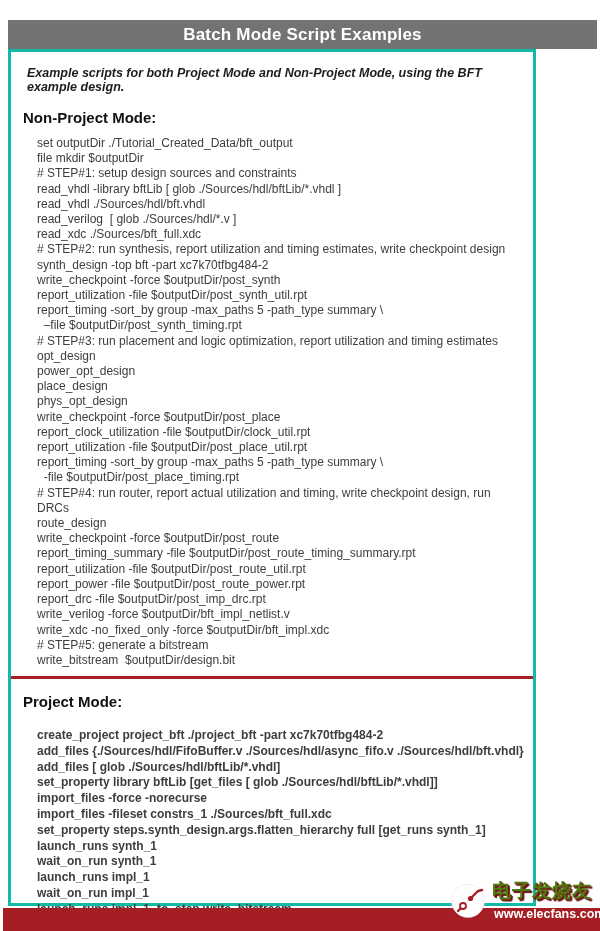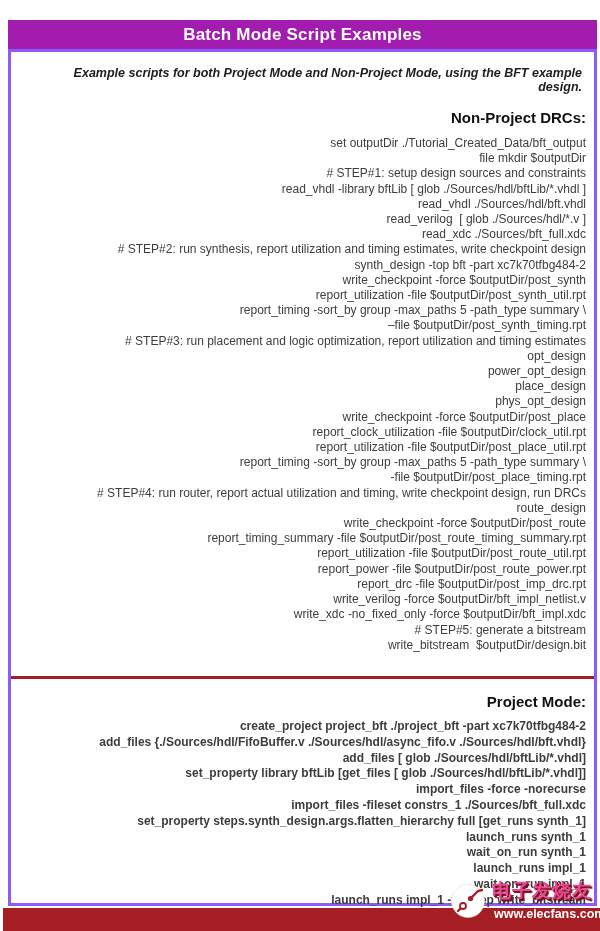--- a/index.html
+++ b/index.html
@@ -7,55 +7,54 @@
   body {
     position: relative;
     background: #ffffff;
     font-family: "Liberation Sans", sans-serif;
     overflow: hidden;
   }
   .header-bar {
     position: absolute;
     left: 8px; top: 20px;
     width: 589px; height: 29px;
-    background: #a21caf;
+    background: #737373;
     text-align: center;
   }
   .header-bar .title {
     color: #ffffff;
     font-size: 17px;
     font-weight: bold;
     line-height: 29px;
     letter-spacing: 0.2px;
   }
   .content-box {
     position: absolute;
     left: 8px; top: 49px;
-    width: 589px; height: 857px;
-    border: 3px solid #8b5cf6;
+    width: 528px; height: 857px;
+    border: 3px solid #14b8a6;
     background: #ffffff;
-    text-align: right;
   }
   .section { padding: 0 8px 0 10px; }
   .section-nonproject { height: 610px; }
   .section-project { height: 238px; }
   .intro {
     font-style: italic;
     font-weight: bold;
     font-size: 12.5px;
     color: #1d1d1d;
     margin: 14px 4px 0 6px;
   }
   h2.section-heading {
     font-size: 15px;
     font-weight: bold;
     color: #111111;
     margin: 15px 0 10px 2px;
   }
-  .section-project h2.section-heading { margin-top: 14px; margin-bottom: 9px; }
+  .section-project h2.section-heading { margin-top: 14px; margin-bottom: 18px; }
   .script-lines {
     font-size: 12px;
     color: #3d3d3d;
     white-space: pre-wrap;
     margin-left: 16px;
   }
   .section-nonproject .script-lines .script-line { line-height: 15.2px; }
   .section-project .script-lines .script-line { line-height: 15.8px; font-weight: bold; }
   .section-divider {
     height: 3px;
@@ -71,21 +70,21 @@
   .wm-circle {
     position: absolute;
     left: 451px; top: 884px;
     width: 34px; height: 34px;
   }
   .wm-brand {
     position: absolute;
     left: 492px; top: 878px;
     font-size: 19px;
     font-weight: bold;
-    color: #ec4899;
+    color: #4d7c0f;
     letter-spacing: 1px;
     text-shadow: 1px 1px 0 #7d1418, 2px 2px 1px #5e0f12;
     white-space: nowrap;
   }
   .wm-url {
     position: absolute;
     left: 494px; top: 907px;
     font-size: 12.5px;
     font-weight: bold;
     color: #ffffff;
@@ -95,21 +94,21 @@
 </head>
 <body>
 
 <div class="header-bar">
   <span class="title">Batch Mode Script Examples</span>
 </div>
 
 <div class="content-box">
   <div class="section section-nonproject">
     <p class="intro">Example scripts for both Project Mode and Non-Project Mode, using the BFT example design.</p>
-    <h2 class="section-heading">Non-Project DRCs:</h2>
+    <h2 class="section-heading">Non-Project Mode:</h2>
     <div class="script-lines"><div class="script-line">set outputDir ./Tutorial_Created_Data/bft_output</div><div class="script-line">file mkdir $outputDir</div><div class="script-line"># STEP#1: setup design sources and constraints</div><div class="script-line">read_vhdl -library bftLib [ glob ./Sources/hdl/bftLib/*.vhdl ]</div><div class="script-line">read_vhdl ./Sources/hdl/bft.vhdl</div><div class="script-line">read_verilog  [ glob ./Sources/hdl/*.v ]</div><div class="script-line">read_xdc ./Sources/bft_full.xdc</div><div class="script-line"># STEP#2: run synthesis, report utilization and timing estimates, write checkpoint design</div><div class="script-line">synth_design -top bft -part xc7k70tfbg484-2</div><div class="script-line">write_checkpoint -force $outputDir/post_synth</div><div class="script-line">report_utilization -file $outputDir/post_synth_util.rpt</div><div class="script-line">report_timing -sort_by group -max_paths 5 -path_type summary \</div><div class="script-line">  –file $outputDir/post_synth_timing.rpt</div><div class="script-line"># STEP#3: run placement and logic optimization, report utilization and timing estimates</div><div class="script-line">opt_design</div><div class="script-line">power_opt_design</div><div class="script-line">place_design</div><div class="script-line">phys_opt_design</div><div class="script-line">write_checkpoint -force $outputDir/post_place</div><div class="script-line">report_clock_utilization -file $outputDir/clock_util.rpt</div><div class="script-line">report_utilization -file $outputDir/post_place_util.rpt</div><div class="script-line">report_timing -sort_by group -max_paths 5 -path_type summary \</div><div class="script-line">  -file $outputDir/post_place_timing.rpt</div><div class="script-line"># STEP#4: run router, report actual utilization and timing, write checkpoint design, run DRCs</div><div class="script-line">route_design</div><div class="script-line">write_checkpoint -force $outputDir/post_route</div><div class="script-line">report_timing_summary -file $outputDir/post_route_timing_summary.rpt</div><div class="script-line">report_utilization -file $outputDir/post_route_util.rpt</div><div class="script-line">report_power -file $outputDir/post_route_power.rpt</div><div class="script-line">report_drc -file $outputDir/post_imp_drc.rpt</div><div class="script-line">write_verilog -force $outputDir/bft_impl_netlist.v</div><div class="script-line">write_xdc -no_fixed_only -force $outputDir/bft_impl.xdc</div><div class="script-line"># STEP#5: generate a bitstream</div><div class="script-line">write_bitstream  $outputDir/design.bit</div></div>
   </div>
   <div class="section-divider"></div>
   <div class="section section-project">
     <h2 class="section-heading">Project Mode:</h2>
     <div class="script-lines"><div class="script-line">create_project project_bft ./project_bft -part xc7k70tfbg484-2</div><div class="script-line">add_files {./Sources/hdl/FifoBuffer.v ./Sources/hdl/async_fifo.v ./Sources/hdl/bft.vhdl}</div><div class="script-line">add_files [ glob ./Sources/hdl/bftLib/*.vhdl]</div><div class="script-line">set_property library bftLib [get_files [ glob ./Sources/hdl/bftLib/*.vhdl]]</div><div class="script-line">import_files -force -norecurse</div><div class="script-line">import_files -fileset constrs_1 ./Sources/bft_full.xdc</div><div class="script-line">set_property steps.synth_design.args.flatten_hierarchy full [get_runs synth_1]</div><div class="script-line">launch_runs synth_1</div><div class="script-line">wait_on_run synth_1</div><div class="script-line">launch_runs impl_1</div><div class="script-line">wait_on_run impl_1</div><div class="script-line">launch_runs impl_1 -to_step write_bitstream</div></div>
   </div>
 </div>
 
 <div class="footer-band"></div>

